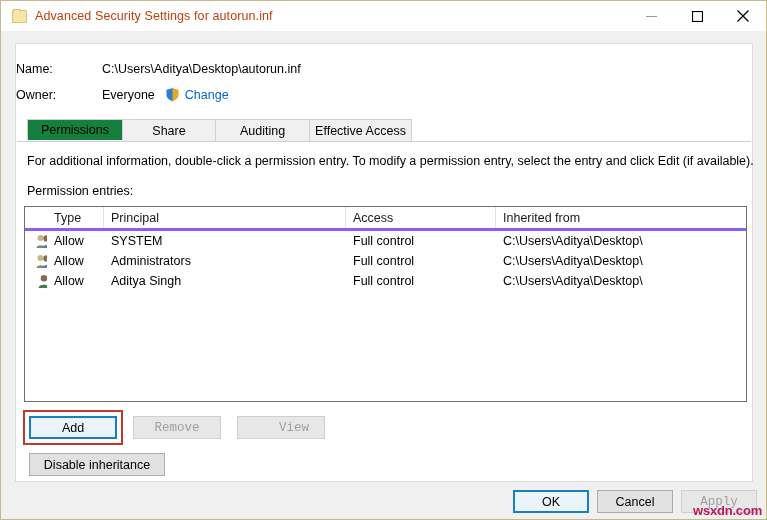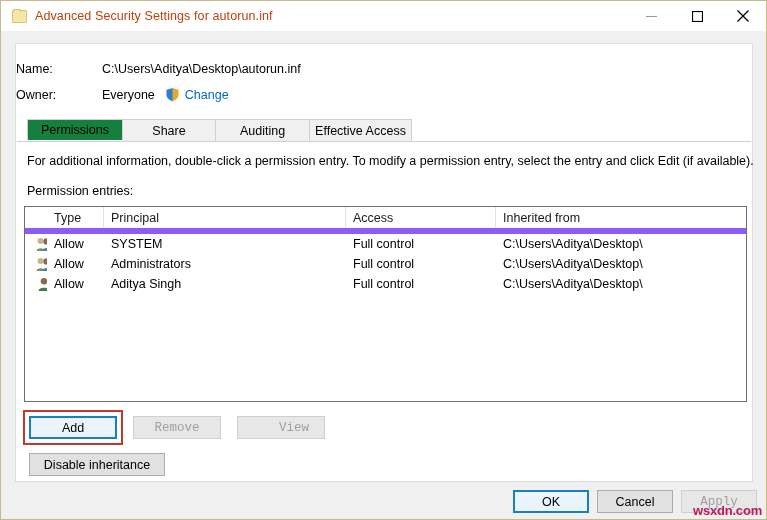--- a/index.html
+++ b/index.html
@@ -185,21 +185,21 @@
     background: #ffffff;
     border: 1px solid #6e6e6e;
     overflow: hidden;
   }
   .list-header {
     display: flex;
     height: 21px;
     background: #ffffff;
     font-size: 12.5px;
     color: #1a1a1a;
-    border-bottom: 6px solid #8b5cf6;
+    border-bottom: 3px solid #8b5cf6;
   }
   .hcell {
     box-sizing: border-box;
     padding-left: 7px;
     display: flex;
     align-items: center;
     border-right: 1px solid #e3e3e3;
     height: 21px;
     overflow: hidden;
     white-space: nowrap;

